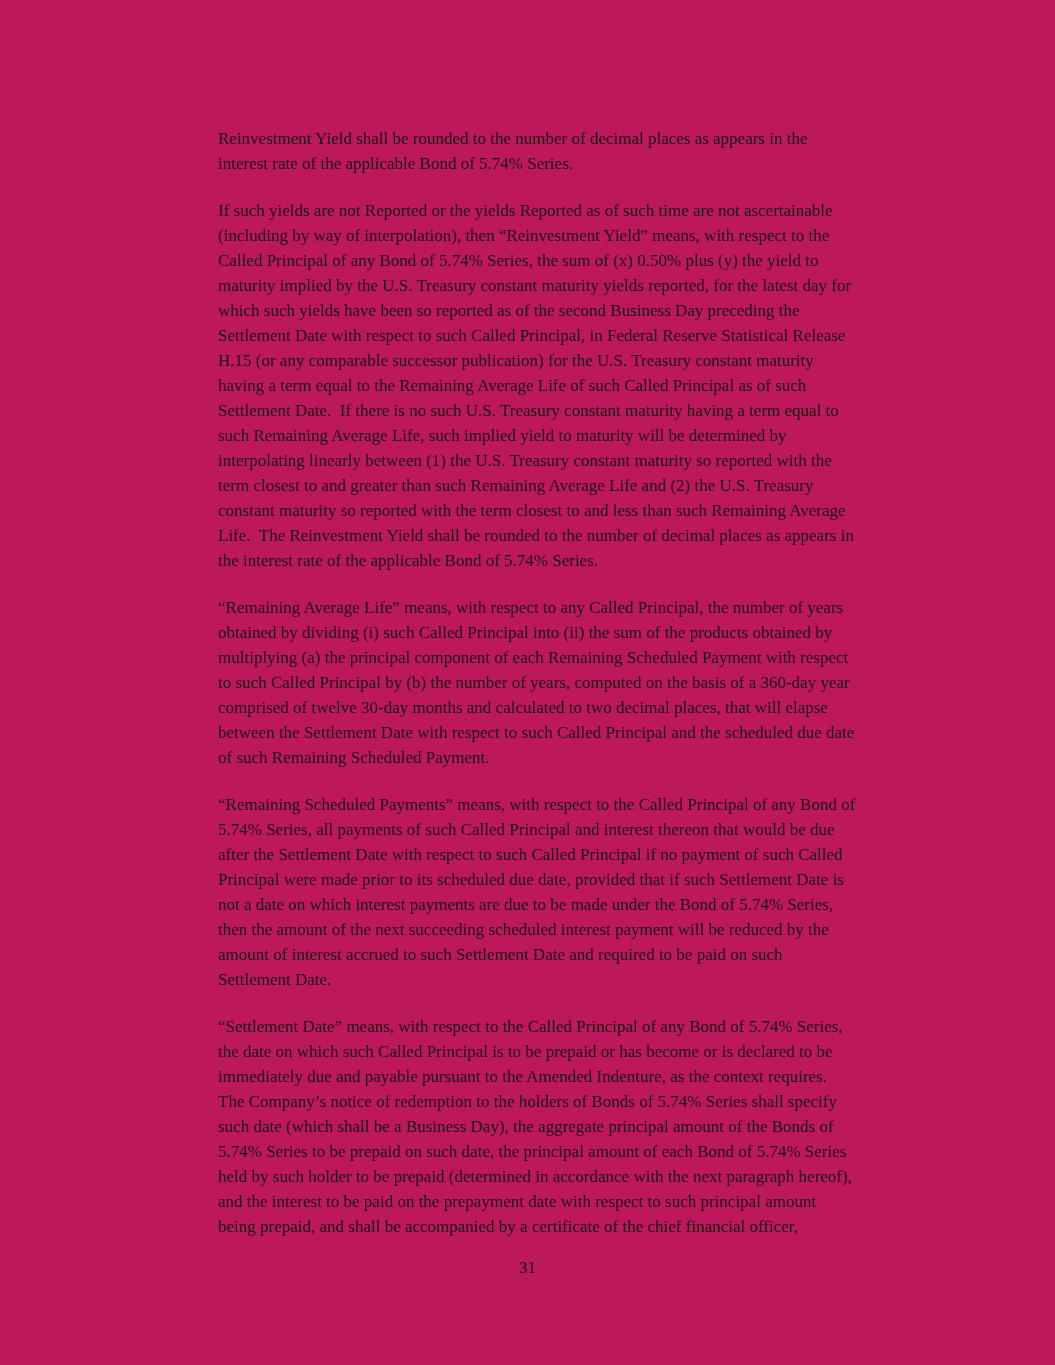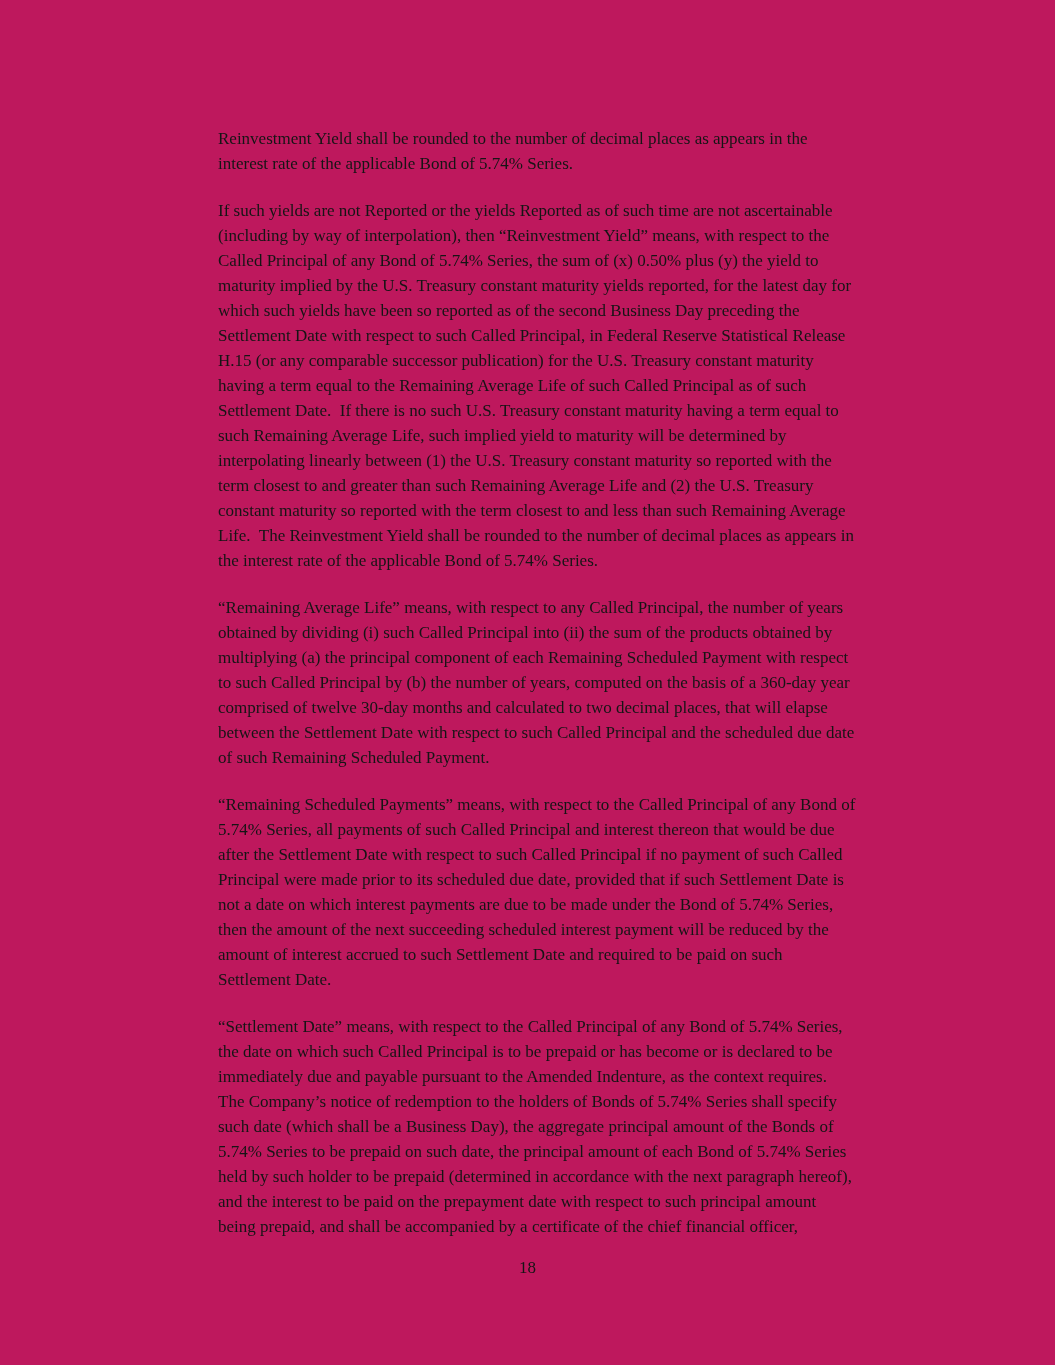--- a/index.html
+++ b/index.html
@@ -80,14 +80,14 @@
     <p class="para">“Settlement Date” means, with respect to the Called Principal of any Bond of 5.74% Series,
 the date on which such Called Principal is to be prepaid or has become or is declared to be
 immediately due and payable pursuant to the Amended Indenture, as the context requires.
 The Company’s notice of redemption to the holders of Bonds of 5.74% Series shall specify
 such date (which shall be a Business Day), the aggregate principal amount of the Bonds of
 5.74% Series to be prepaid on such date, the principal amount of each Bond of 5.74% Series
 held by such holder to be prepaid (determined in accordance with the next paragraph hereof),
 and the interest to be paid on the prepayment date with respect to such principal amount
 being prepaid, and shall be accompanied by a certificate of the chief financial officer,</p>
   </div>
-  <div class="footer">18</div>
+  <div class="footer">31</div>
 </div>
 
 </body></html>

